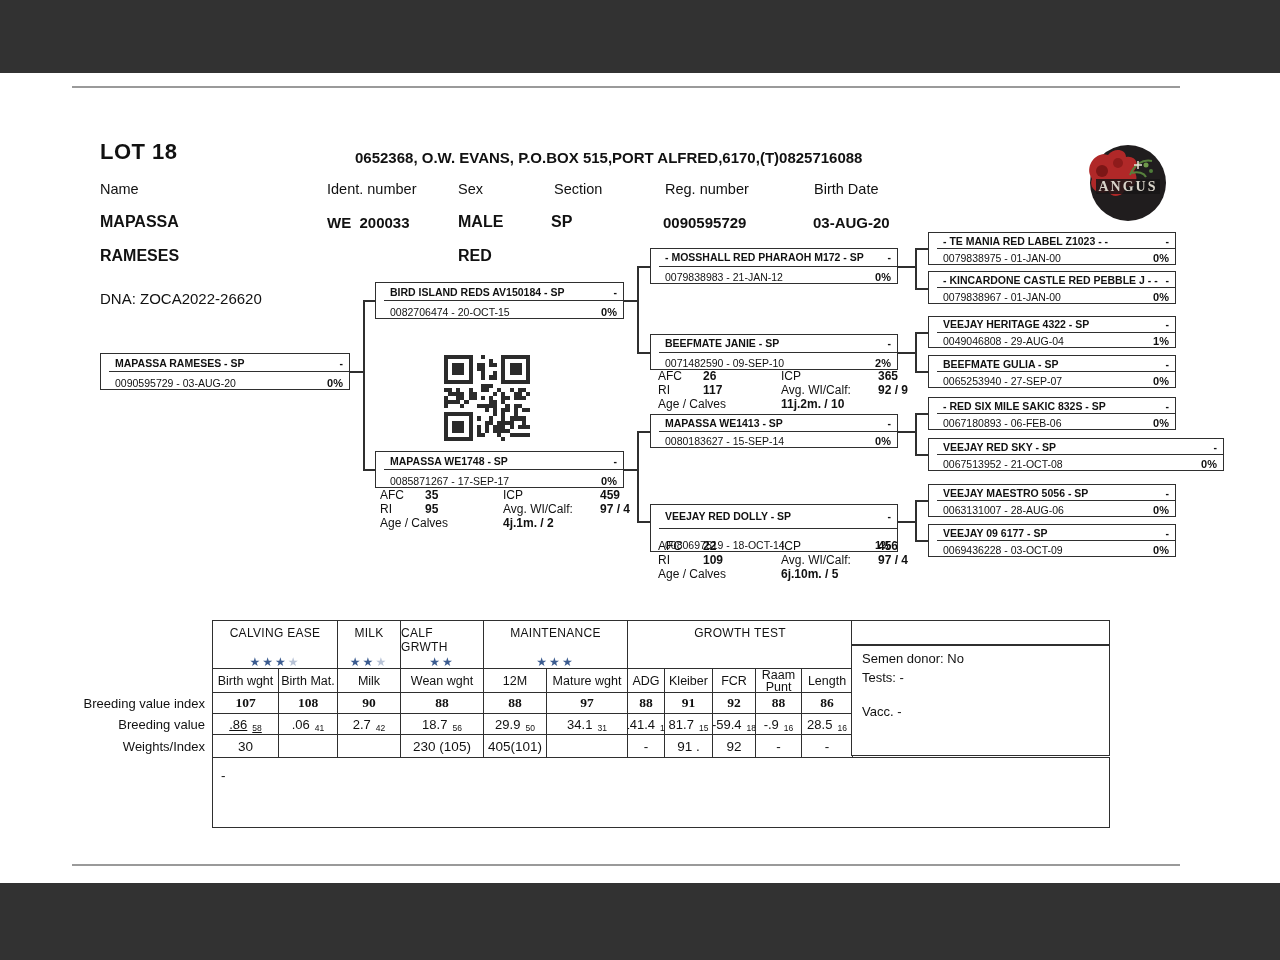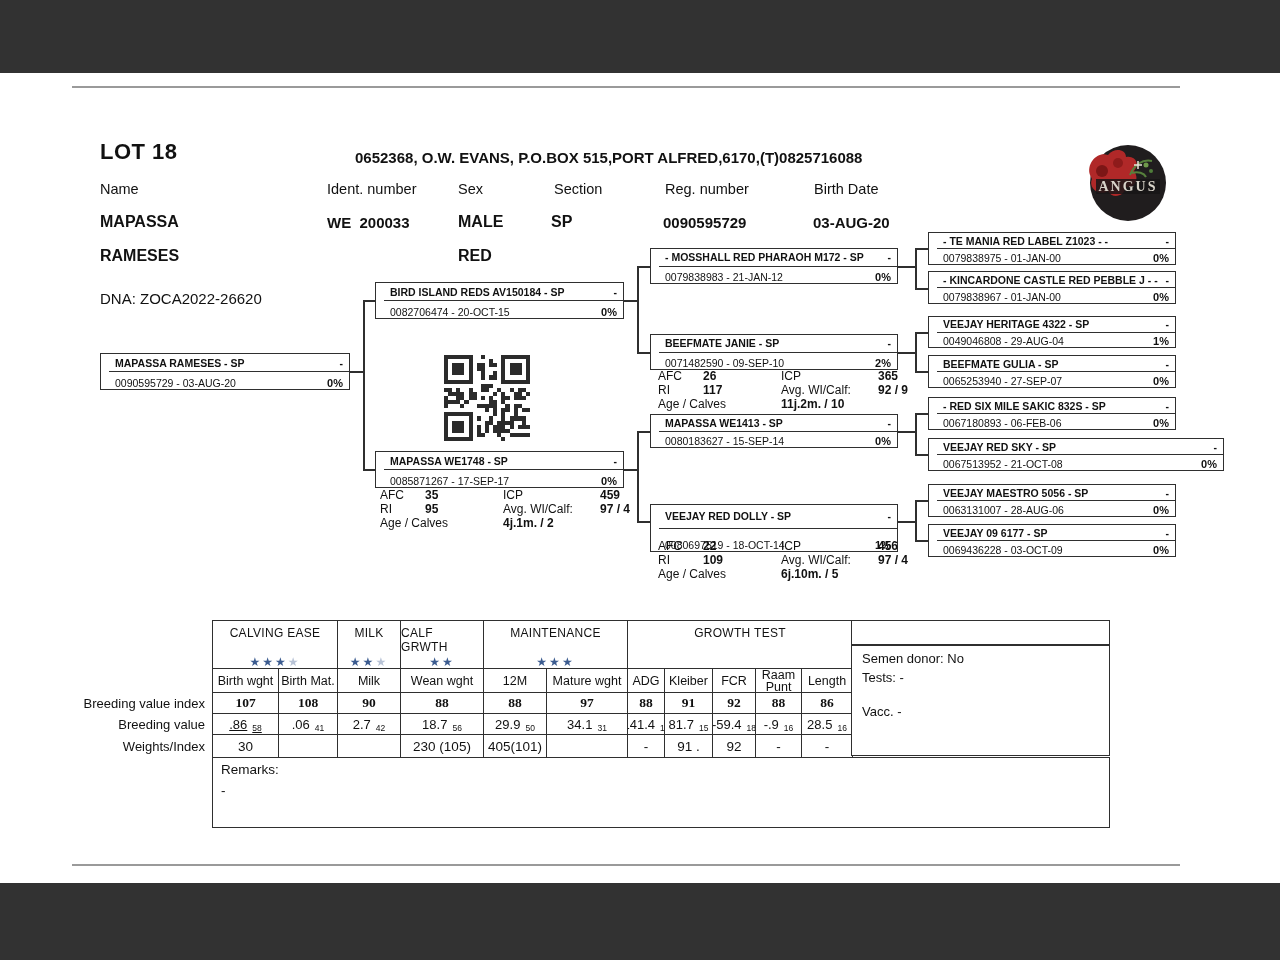--- a/index.html
+++ b/index.html
@@ -553,19 +553,18 @@
   <div class="rowlab" style="left:60px;top:739px">Weights/Index</div>
 
   <div class="panel" style="left:851px;top:620px;width:259px;height:25px"></div>
   <div class="panel" style="left:851px;top:645px;width:259px;height:111px">
     <div class="panel-text">Semen donor: No</div>
     <div class="panel-text" style="padding-top:4px">Tests: -</div>
     <div class="panel-text" style="padding-top:19px">Vacc. -</div>
   </div>
 
   <div class="panel" style="left:212px;top:757px;width:898px;height:71px;padding:4px 8px">
-    <div class="remarks-label">Remarks:</div>
     <div class="remarks-label" style="margin-top:6px">-</div>
   </div>
 
   <div class="rule" style="top:864px"></div>
   <div class="bar bottom"></div>
 </div>
 
 </body></html>

